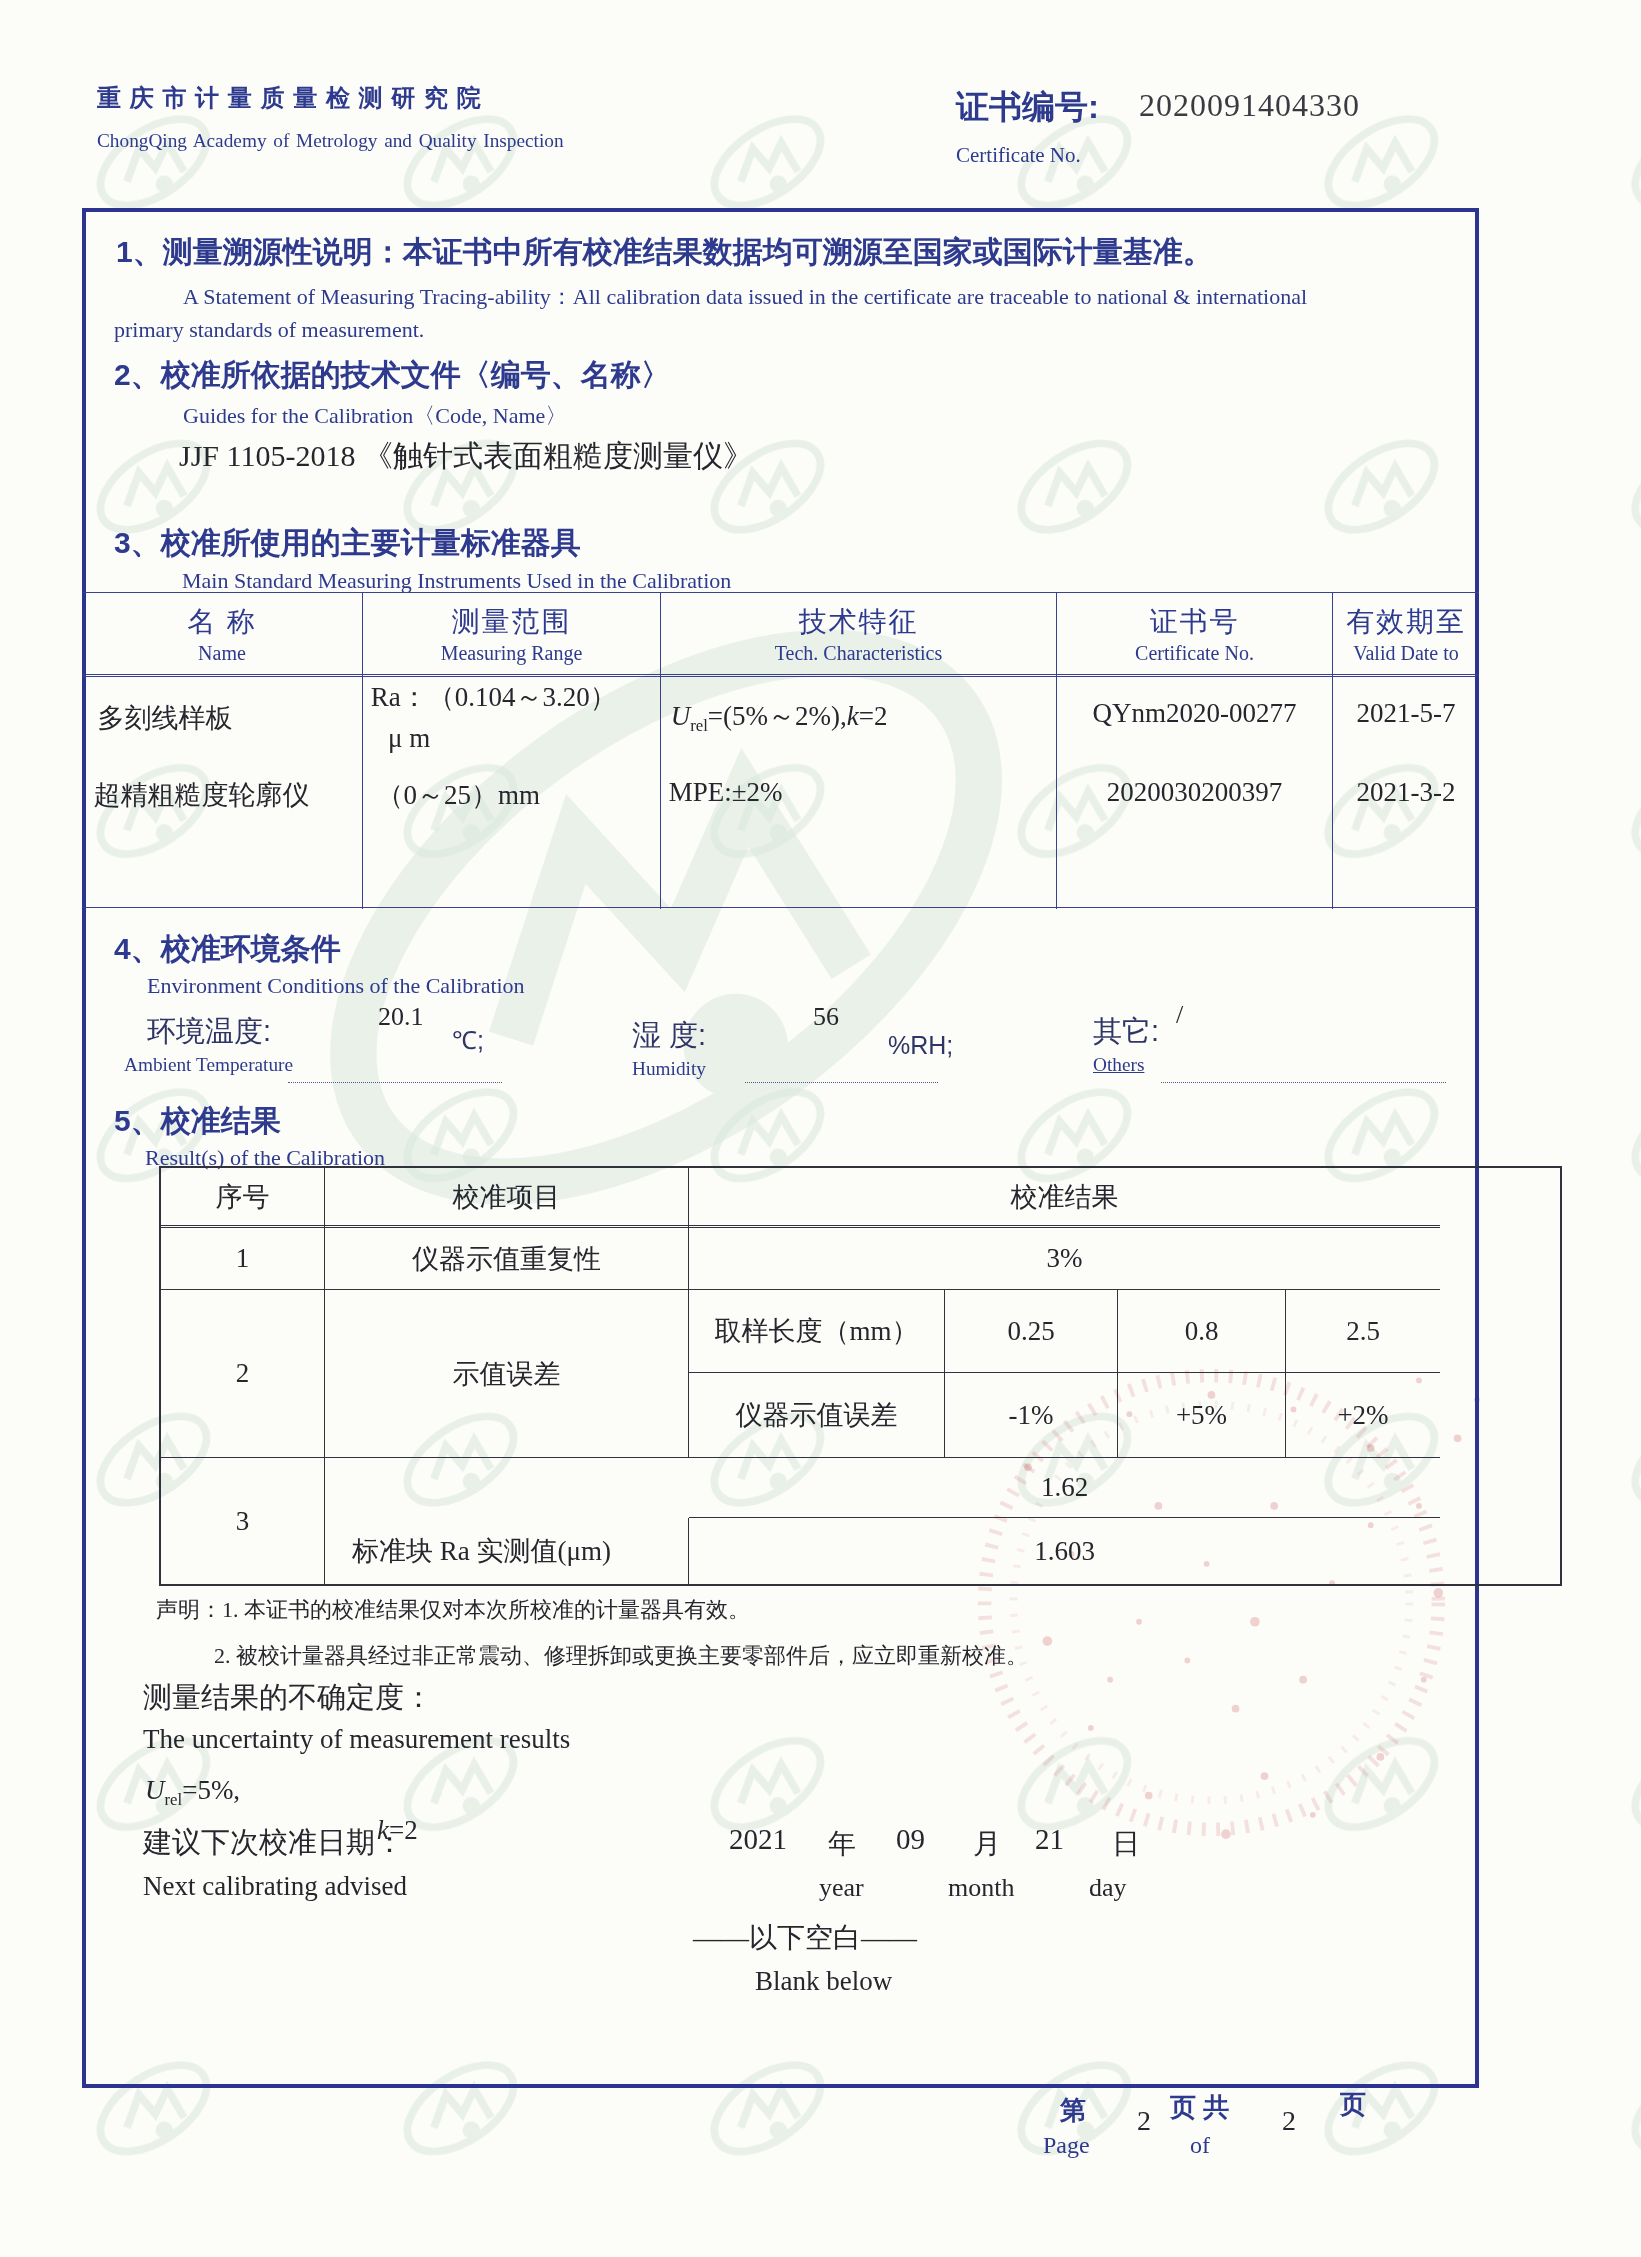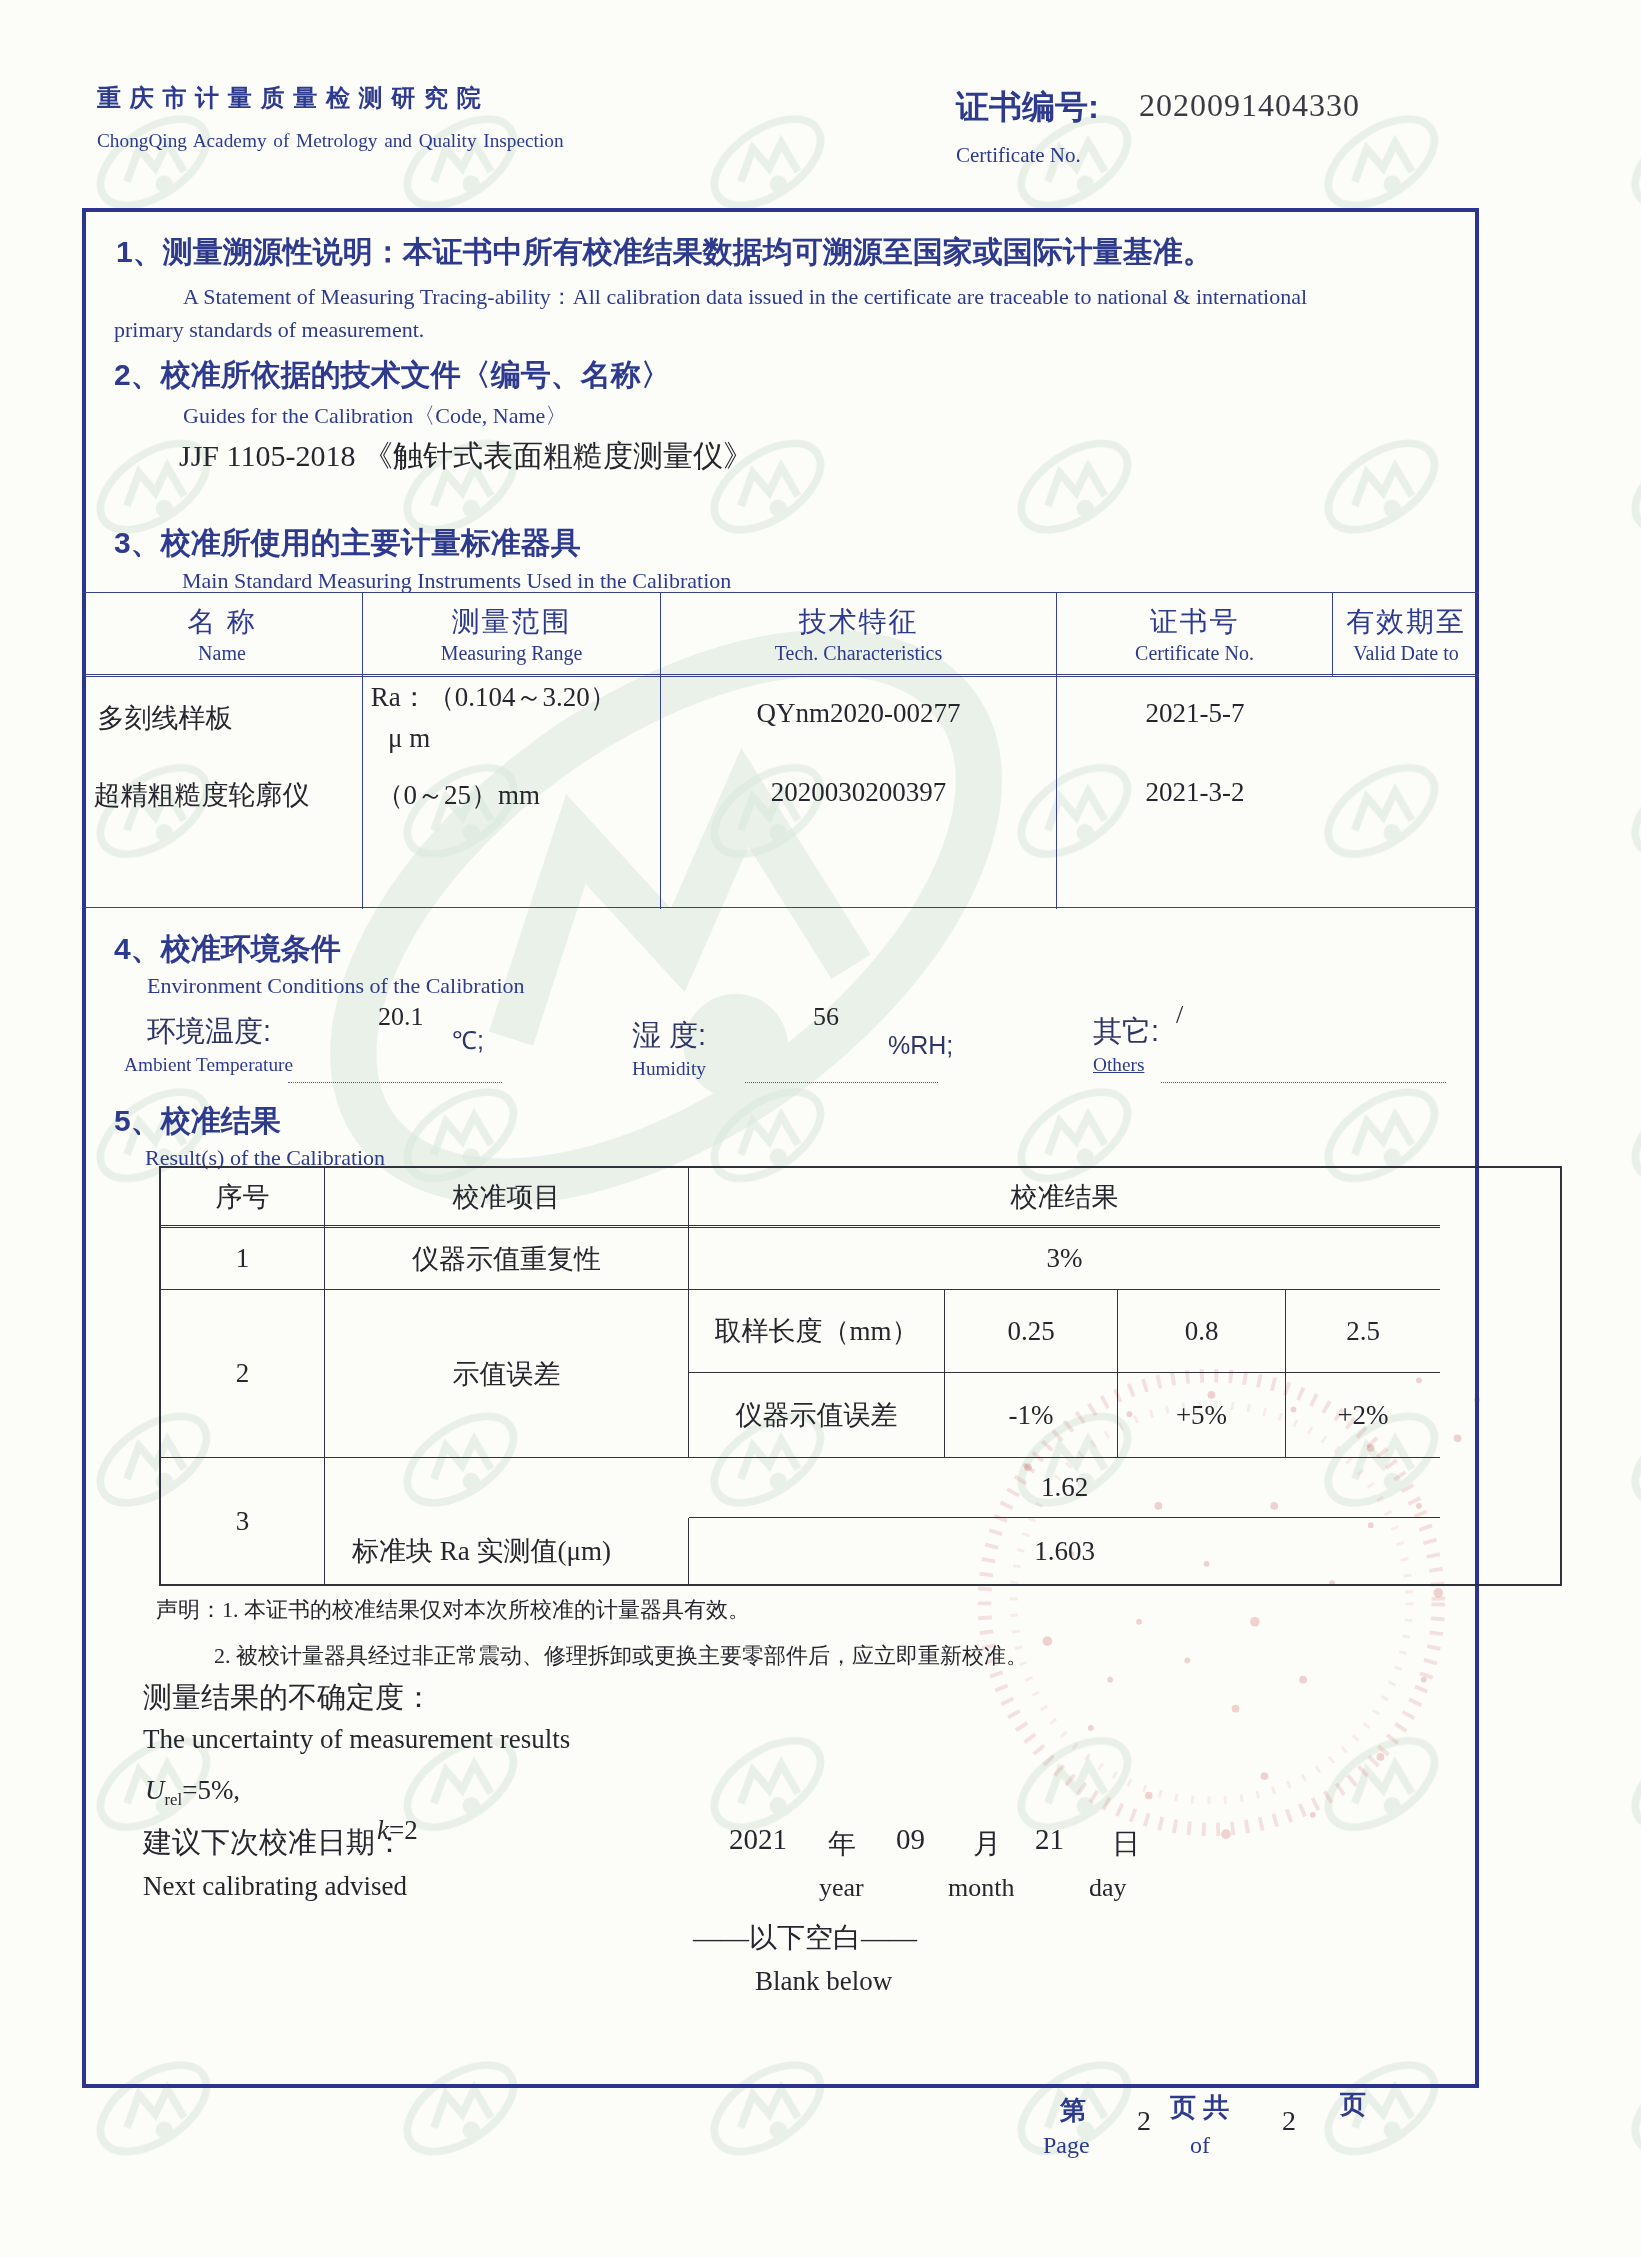--- a/index.html
+++ b/index.html
@@ -152,20 +152,24 @@
       <div class="bc">
         <span class="e" style="left:15.4px;top:23px;">多刻线样板</span>
         <span class="e" style="left:11.6px;top:100px;">超精粗糙度轮廓仪</span>
       </div>
       <div class="bc">
         <span class="e" style="left:7.7px;top:1.9px;">Ra：（0.104～3.20）</span>
         <span class="e" style="left:25px;top:46px;">μ m</span>
         <span class="e" style="left:13.5px;top:100px;">（0～25）mm</span>
       </div>
       <div class="bc">
+        <span class="e" style="left:9.7px;top:21px;"><span class="it">U</span><sub>rel</sub><span>=(5%～2%),</span><span class="it">k</span><span>=2</span></span>
+        <span class="e" style="left:7.7px;top:100px;">MPE:±2%</span>
+      </div>
+      <div class="bc">
         <span class="e ctr" style="top:21px;">QYnm2020-00277</span>
         <span class="e ctr" style="top:100px;">2020030200397</span>
       </div>
       <div class="bc last">
         <span class="e ctr" style="top:21px;">2021-5-7</span>
         <span class="e ctr" style="top:100px;">2021-3-2</span>
       </div>
     </div>
 
     <div class="abs cn-h" style="left:114px;top:929px;font-size:30px;">4、校准环境条件</div>

